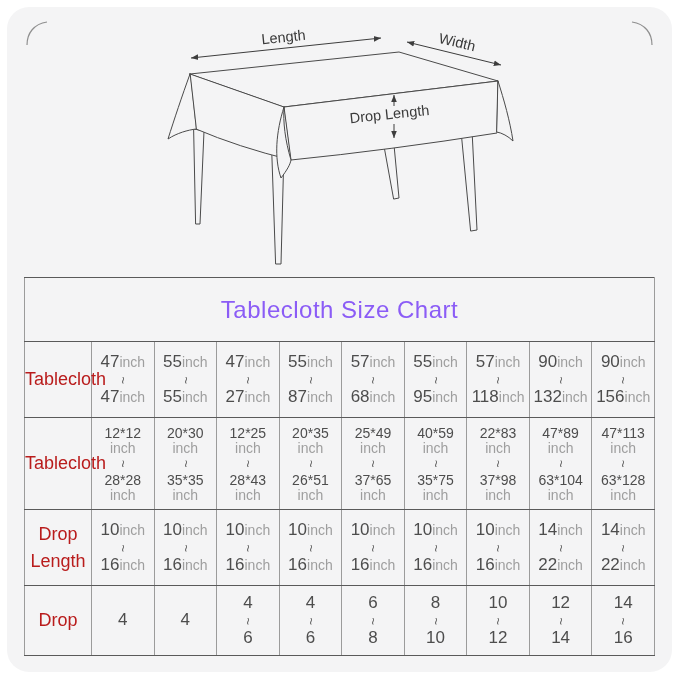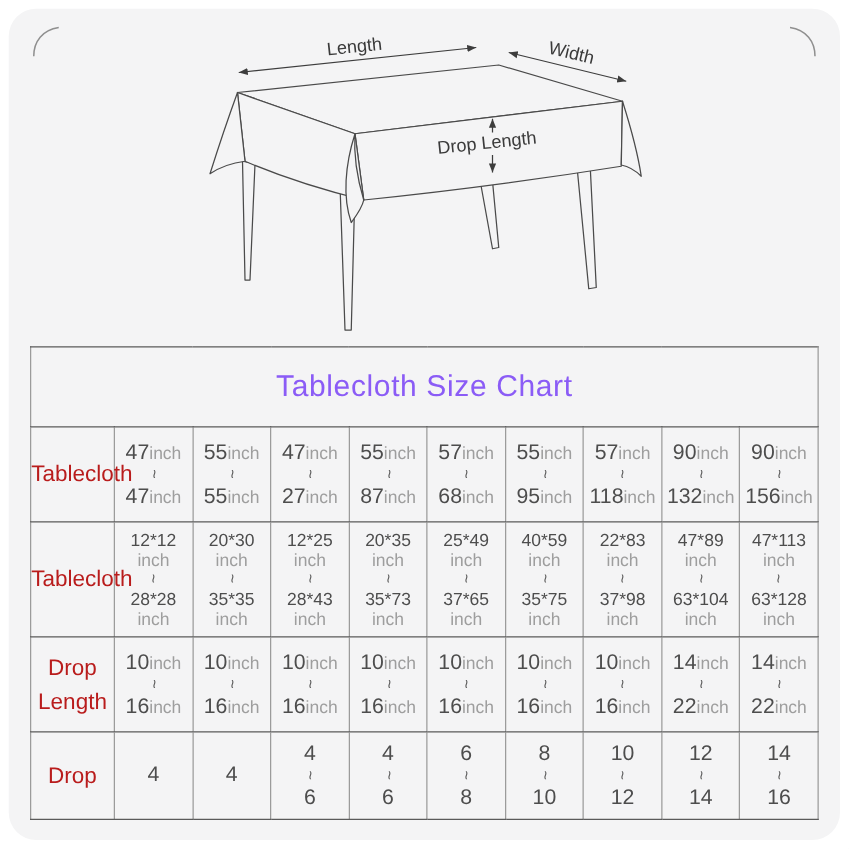--- a/index.html
+++ b/index.html
@@ -173,21 +173,21 @@
           <div class="ln"><span class="num">35*35</span><span class="unit">inch</span></div>
         </td>
         <td class="datacell">
           <div class="ln"><span class="num">12*25</span><span class="unit">inch</span></div>
           <div class="ln ln-tilde"><span class="tilde">~</span></div>
           <div class="ln"><span class="num">28*43</span><span class="unit">inch</span></div>
         </td>
         <td class="datacell">
           <div class="ln"><span class="num">20*35</span><span class="unit">inch</span></div>
           <div class="ln ln-tilde"><span class="tilde">~</span></div>
-          <div class="ln"><span class="num">35*73</span><span class="unit">inch</span></div>
+          <div class="ln"><span class="num">26*51</span><span class="unit">inch</span></div>
         </td>
         <td class="datacell">
           <div class="ln"><span class="num">25*49</span><span class="unit">inch</span></div>
           <div class="ln ln-tilde"><span class="tilde">~</span></div>
           <div class="ln"><span class="num">37*65</span><span class="unit">inch</span></div>
         </td>
         <td class="datacell">
           <div class="ln"><span class="num">40*59</span><span class="unit">inch</span></div>
           <div class="ln ln-tilde"><span class="tilde">~</span></div>
           <div class="ln"><span class="num">35*75</span><span class="unit">inch</span></div>

